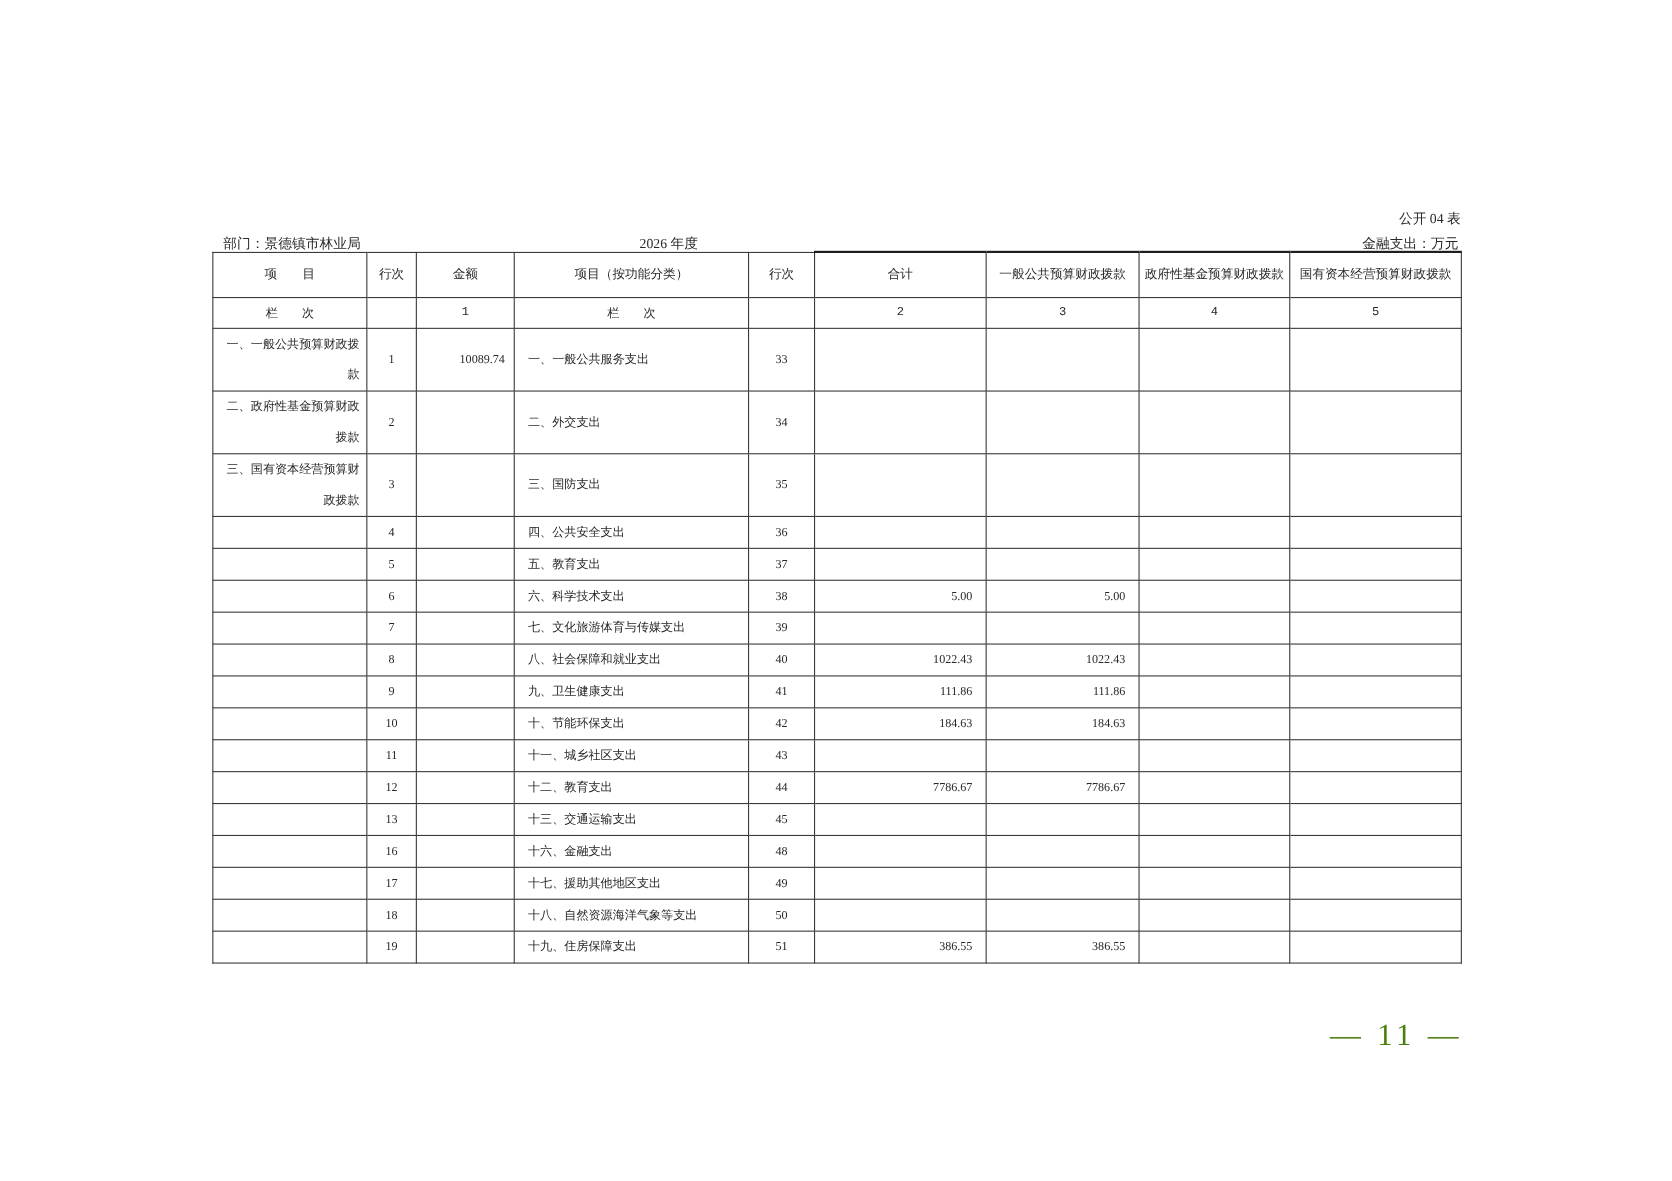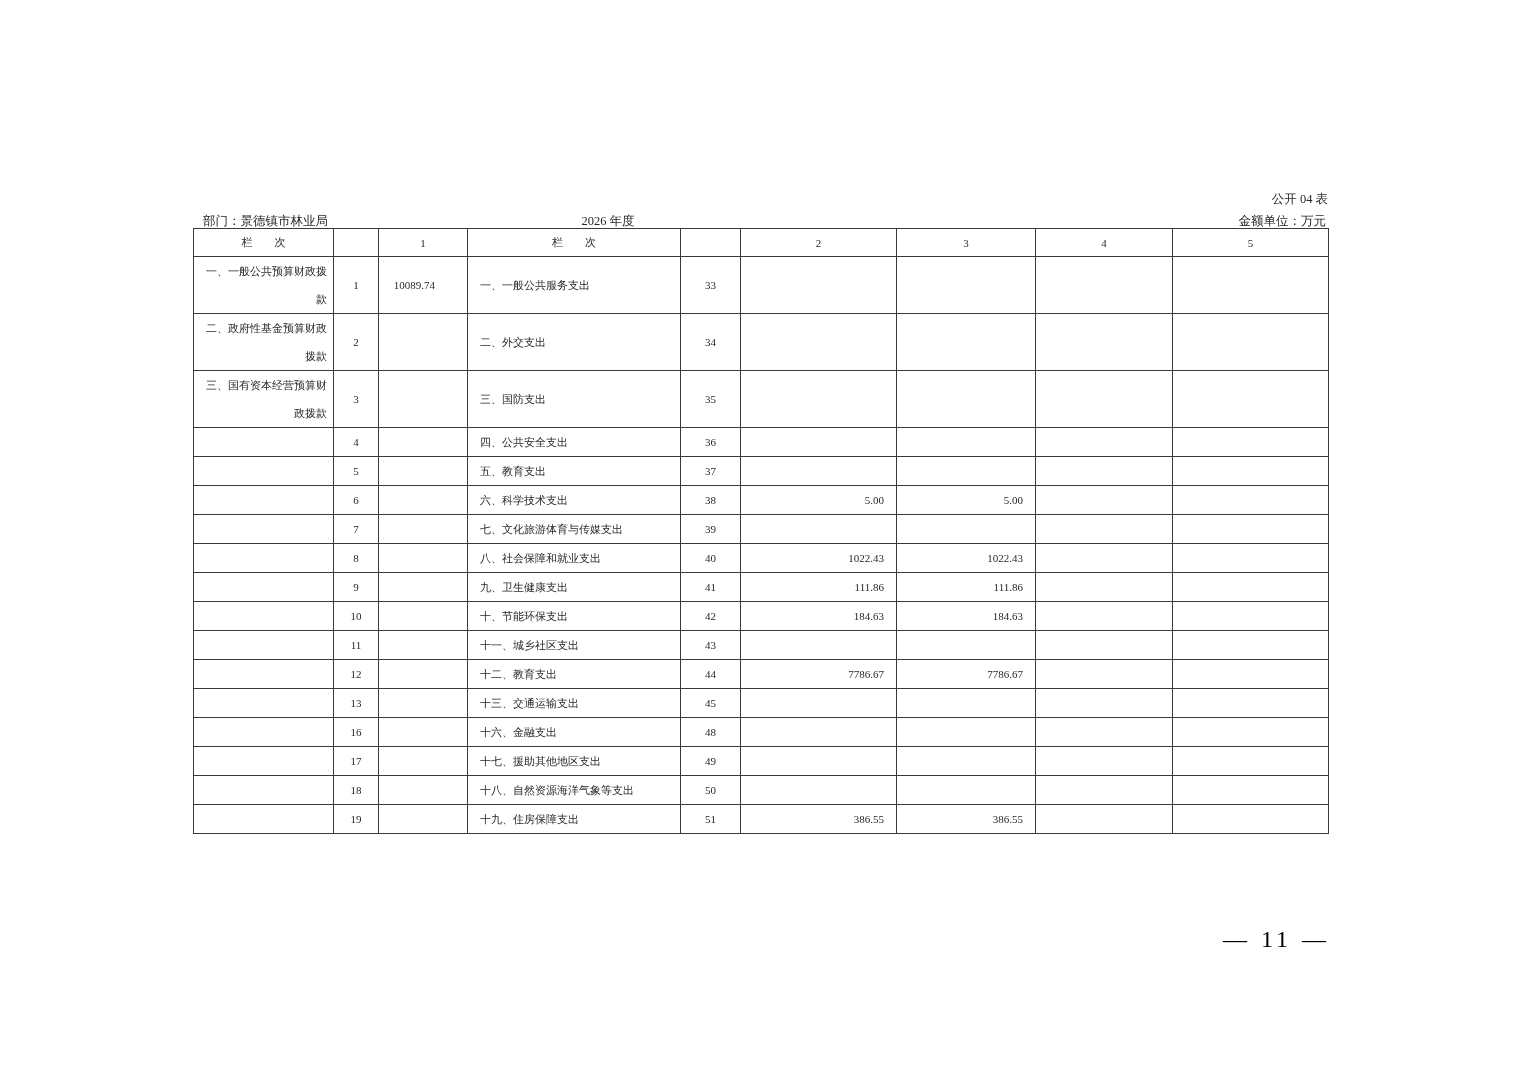--- a/index.html
+++ b/index.html
@@ -64,69 +64,81 @@
     height: 41px;
     text-align: center;
     font-size: 11.5px;
     line-height: 14px;
   }
   tr.head-row th.sec { border-top: 2px solid #1f1f1f; }
   tr.idx-row td {
     height: 28px;
     text-align: center;
     font-size: 11px;
+    font-family: Liberation Mono, monospace;
   }
   tbody.data td {
     height: 28px;
     font-size: 11px;
     line-height: 28px;
   }
   tbody.data td.c-item  { text-align: right;  padding: 0 6px;  line-height: 28px; white-space: normal; }
   tbody.data td.c-line  { text-align: center; }
-  tbody.data td.c-amount{ text-align: right; padding-right: 32px; }
+  tbody.data td.c-amount{ text-align: right; padding-right: 8px; }
   tbody.data td.c-func  { text-align: left;  padding-left: 12px; margin-top: 24px; }
   tbody.data td.c-money { text-align: right; padding-right: 12px; }
   .page-num {
     position: absolute;
     top: 926px;
     left: 193px;
     width: 1137px;
     text-align: right;
-    font-size: 24px;
+    font-size: 28px;
     letter-spacing: 4px;
-    color: #000000;
+    color: #4d7c0f;
   }
 </style>
 </head>
 <body>
 
 <div class="page">
 
 
   <div class="table-code">公开 04 表</div>
 
   <div class="meta">
     <span class="dept">部门：景德镇市林业局</span>
     <span class="year">2026 年度</span>
-    <span class="unit">金额单位：万元</span>
+    <span class="unit">金融支出：万元</span>
   </div>
 
   <table class="fiscal">
     <colgroup>
       <col style="width:140px">
         <col style="width:45px">
         <col style="width:89px">
       <col style="width:213px">
         <col style="width:60px">
         <col style="width:156px">
       <col style="width:139px">
         <col style="width:137px">
         <col style="width:156px">
     </colgroup>
     <thead>
+      <tr class="head-row">
+        <th>项　　目</th>
+        <th>行次</th>
+        <th>金额</th>
+        <th>项目（按功能分类）</th>
+        <th>行次</th>
+        <th class="sec">合计</th>
+        <th class="sec">一般公共预算财政拨款</th>
+        <th class="sec">政府性基金预算财政拨款</th>
+        <th class="sec">国有资本经营预算财政拨款</th>
+      </tr>
       <tr class="idx-row">
         <td>栏　　次</td>
         <td></td>
         <td>1</td>
         <td>栏　　次</td>
         <td></td>
         <td>2</td>
         <td>3</td>
         <td>4</td>
         <td>5</td>

